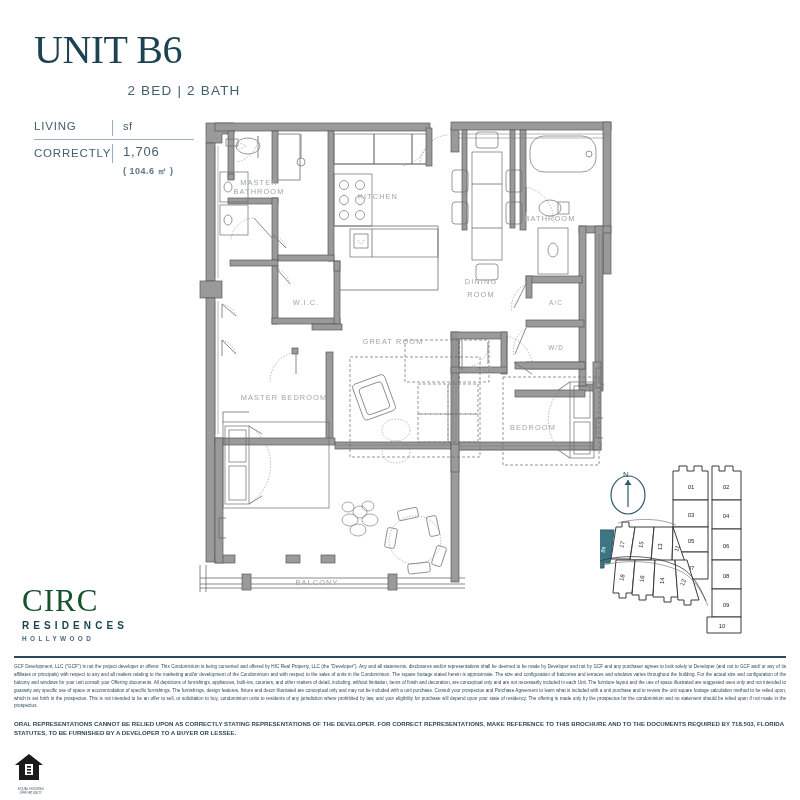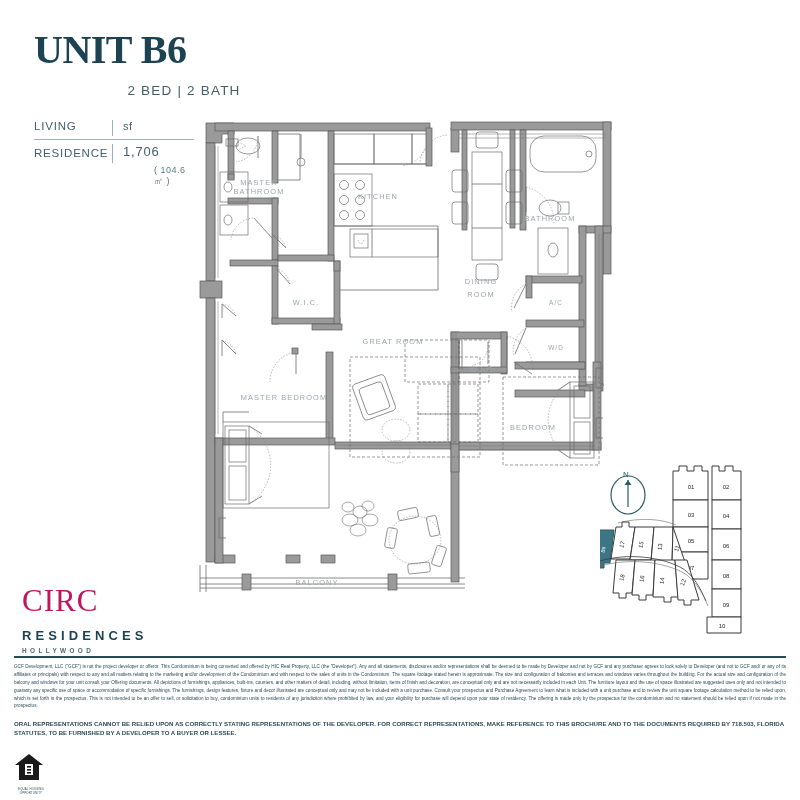--- a/index.html
+++ b/index.html
@@ -1,48 +1,48 @@
 <!DOCTYPE html>
 <html><head>
 <meta charset="utf-8">
 <style>
   html,body{margin:0;padding:0;background:#ffffff;}
   body{width:800px;height:800px;position:relative;overflow:hidden;
        font-family:"Liberation Sans", sans-serif;color:#2b4a57;}
 
   
   #header{position:absolute;left:34px;top:30px;width:300px;}
-  #unit-title{font-family:"Liberation Serif", serif;font-size:40px;font-weight:700;
+  #unit-title{font-family:"Liberation Serif", serif;font-size:40px;font-weight:400;
               letter-spacing:-0.5px;color:#1d4353;line-height:1;}
   #unit-sub{margin-top:13px;font-size:13.5px;letter-spacing:1.2px;color:#44606d;text-align:center;}
 
   #spec-table{margin-top:22px;width:160px;font-size:11.5px;letter-spacing:0.8px;color:#44606d;}
   .spec-row{display:flex;align-items:flex-end;}
   .spec-label{width:78px;padding-bottom:4px;}
   .spec-divider{width:1px;align-self:stretch;background:#9bb0b9;margin:0 10px 0 0;}
   .spec-val{padding-bottom:4px;}
   #spec-hr{height:1px;background:#9bb0b9;width:160px;margin:3px 0 4px 0;}
-  #spec-area{font-size:9px;letter-spacing:0.5px;color:#5d7883;margin-left:120px;margin-top:2px;}
+  #spec-area{font-size:9px;letter-spacing:0.5px;color:#5d7883;margin-left:89px;margin-top:2px;font-weight:bold;}
   #sf-head{font-size:11px;letter-spacing:0.6px;color:#44606d;}
 
   
   #plan{position:absolute;left:160px;top:92px;width:470px;height:530px;}
   #plan svg{display:block;}
   .rlabel{font-family:"Liberation Sans",sans-serif;font-size:7.4px;fill:#9aa6ac;
           letter-spacing:1.1px;text-anchor:middle;}
   .rlabel.sm{font-size:6.4px;}
 
   
   #keyplan{position:absolute;left:600px;top:455px;width:190px;height:180px;}
 
   
   #logo{position:absolute;left:22px;top:585px;width:140px;}
-  #logo-main{font-family:"Liberation Serif",serif;font-size:31px;color:#be185d;
+  #logo-main{font-family:"Liberation Serif",serif;font-size:31px;color:#14532d;
              letter-spacing:1px;line-height:1;}
-  #logo-sub{font-size:13px;letter-spacing:4.1px;color:#1d4353;margin-top:12px;font-weight:700;}
+  #logo-sub{font-size:10px;letter-spacing:4.1px;color:#1d4353;margin-top:4px;font-weight:700;}
   #logo-city{font-size:6.4px;letter-spacing:3.4px;color:#4c6874;margin-top:4px;font-weight:700;}
 
   
   #legal{position:absolute;left:14px;top:656px;width:772px;}
   #legal-rule{height:2px;background:#2b4a57;width:772px;margin-bottom:5px;}
   .legal-p{font-size:4.6px;line-height:1.72;color:#2b4a57;text-align:justify;}
   #legal-bold{margin-top:9px;font-size:6.1px;line-height:1.5;font-weight:700;color:#2b4a57;}
 
   
   #eho{position:absolute;left:14px;top:752px;width:34px;height:38px;}
@@ -56,21 +56,21 @@
   <div id="unit-sub">2 BED | 2 BATH</div>
 
   <div id="spec-table">
     <div class="spec-row">
       <div class="spec-label">LIVING</div>
       <div class="spec-divider"></div>
       <div class="spec-val" id="sf-head">sf</div>
     </div>
     <div id="spec-hr"></div>
     <div class="spec-row">
-      <div class="spec-label">RESIDENCE</div>
+      <div class="spec-label">CORRECTLY</div>
       <div class="spec-divider"></div>
       <div class="spec-val" style="font-size:13px;">1,706</div>
     </div>
     <div id="spec-area">( 104.6 ㎡ )</div>
   </div>
 </div>
 
 <div id="plan">
 <svg width="470" height="530" viewBox="150 70 470 530" xmlns="http://www.w3.org/2000/svg">
   <defs>

